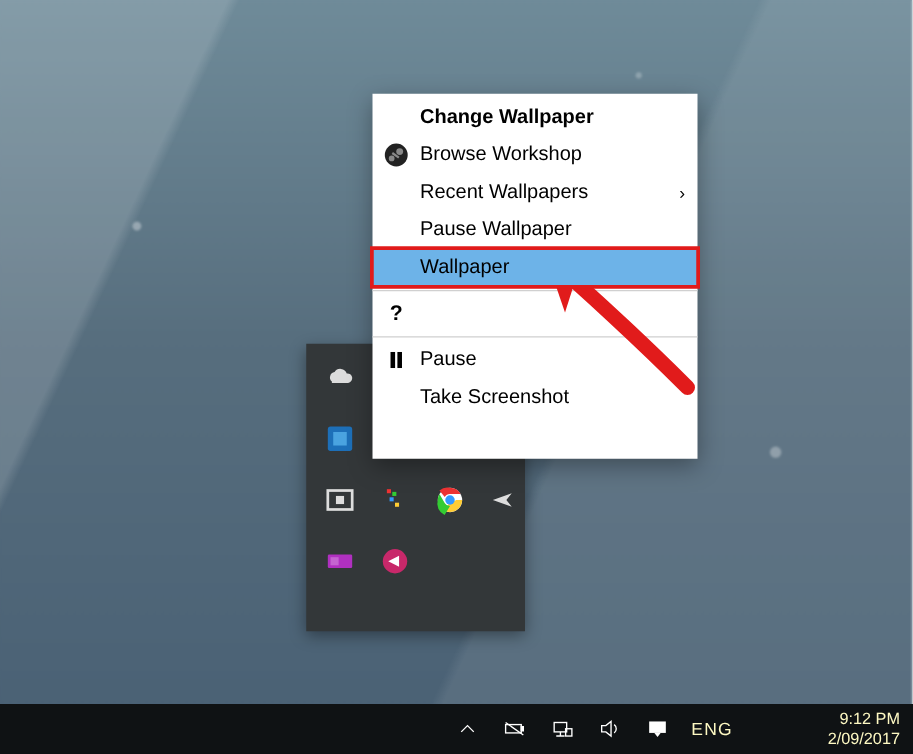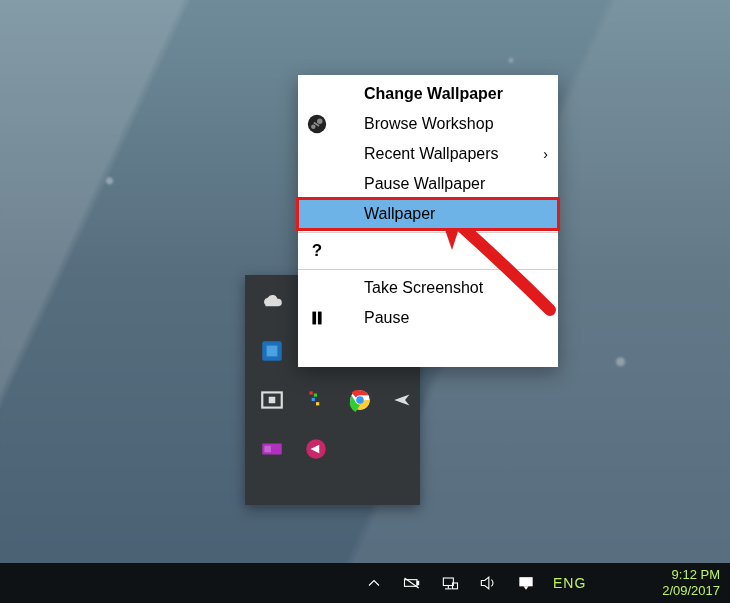--- a/index.html
+++ b/index.html
@@ -33,34 +33,34 @@
   
   .ctx{
     position:absolute;left:298px;top:75px;width:260px;
     background:#fff;box-shadow:0 6px 18px rgba(0,0,0,.35);
     font-size:16px;color:#000;padding:4px 0;
   }
   .ctx .row{
     display:flex;align-items:center;height:30px;padding:0 10px 0 8px;cursor:pointer;
   }
   .ctx .ico{width:22px;height:22px;margin-right:8px;display:flex;align-items:center;justify-content:center;flex:0 0 22px;}
-  .ctx .lbl{flex:1 1 auto;white-space:nowrap;margin-left:28px;}
+  .ctx .lbl{flex:1 1 auto;white-space:nowrap;}
   .ctx .arrow{font-size:14px;color:#000;margin-left:auto;}
   .ctx .bold{font-weight:600;}
   .ctx .sep{height:1px;background:#d0d0d0;margin:3px 0;}
   .ctx .sel{background:#6db3e8;}
   .ctx .sel-outline{outline:3px solid #e11b1b;outline-offset:-1px;position:relative;z-index:2;}
 
   
   .arrow-ann{position:absolute;left:430px;top:210px;width:140px;height:120px;pointer-events:none;}
 
   
   .taskbar{
     position:absolute;left:0;bottom:0;width:730px;height:40px;
-    background:#0f1214;display:flex;align-items:center;color:#bef264;
+    background:#0f1214;display:flex;align-items:center;color:#fef9c3;
     font-size:13px;padding-left:355px;box-sizing:border-box;
   }
   .tb-ico{width:26px;height:26px;margin:0 6px;display:flex;align-items:center;justify-content:center;cursor:pointer;}
   .tb-ico svg{width:20px;height:20px;stroke:#fff;fill:none;stroke-width:1.3;}
   .tb-lang{margin:0 8px;font-size:14px;letter-spacing:1px;cursor:pointer;}
   .tb-clock{margin-left:auto;margin-right:10px;text-align:right;line-height:16px;font-size:13px;cursor:pointer;}
 </style>
 </head>
 <body>
 
@@ -156,31 +156,31 @@
     <div class="row sel sel-outline">
       <span class="ico"></span>
       <span class="lbl">Wallpaper</span>
     </div>
     <div class="sep"></div>
     <div class="row">
       <span class="ico" style="font-weight:700;font-size:17px;">?</span>
     </div>
     <div class="sep"></div>
     <div class="row">
-      <span class="ico"></span>
-      <span class="lbl">Take Screenshot</span>
-    </div>
-    <div class="row">
       <span class="ico">
         <svg viewBox="0 0 24 24">
             <rect x="7" y="5" width="4" height="14" fill="#000"></rect>
             <rect x="13" y="5" width="4" height="14" fill="#000"></rect>
           </svg>
       </span>
       <span class="lbl">Pause</span>
+    </div>
+    <div class="row">
+      <span class="ico"></span>
+      <span class="lbl">Take Screenshot</span>
     </div>
     <div class="row">
       <span class="ico"></span>
     </div>
   </div>
 
   <svg class="arrow-ann" viewBox="0 0 140 120">
     <path d="M120 100 Q80 60 30 15" stroke="#e11b1b" stroke-width="12" fill="none" stroke-linecap="round"></path>
     <path d="M30 15 L10 5 L55 35 Z" fill="#e11b1b"></path>
     <path d="M10 5 L30 15 L22 40 Z" fill="#e11b1b"></path>

